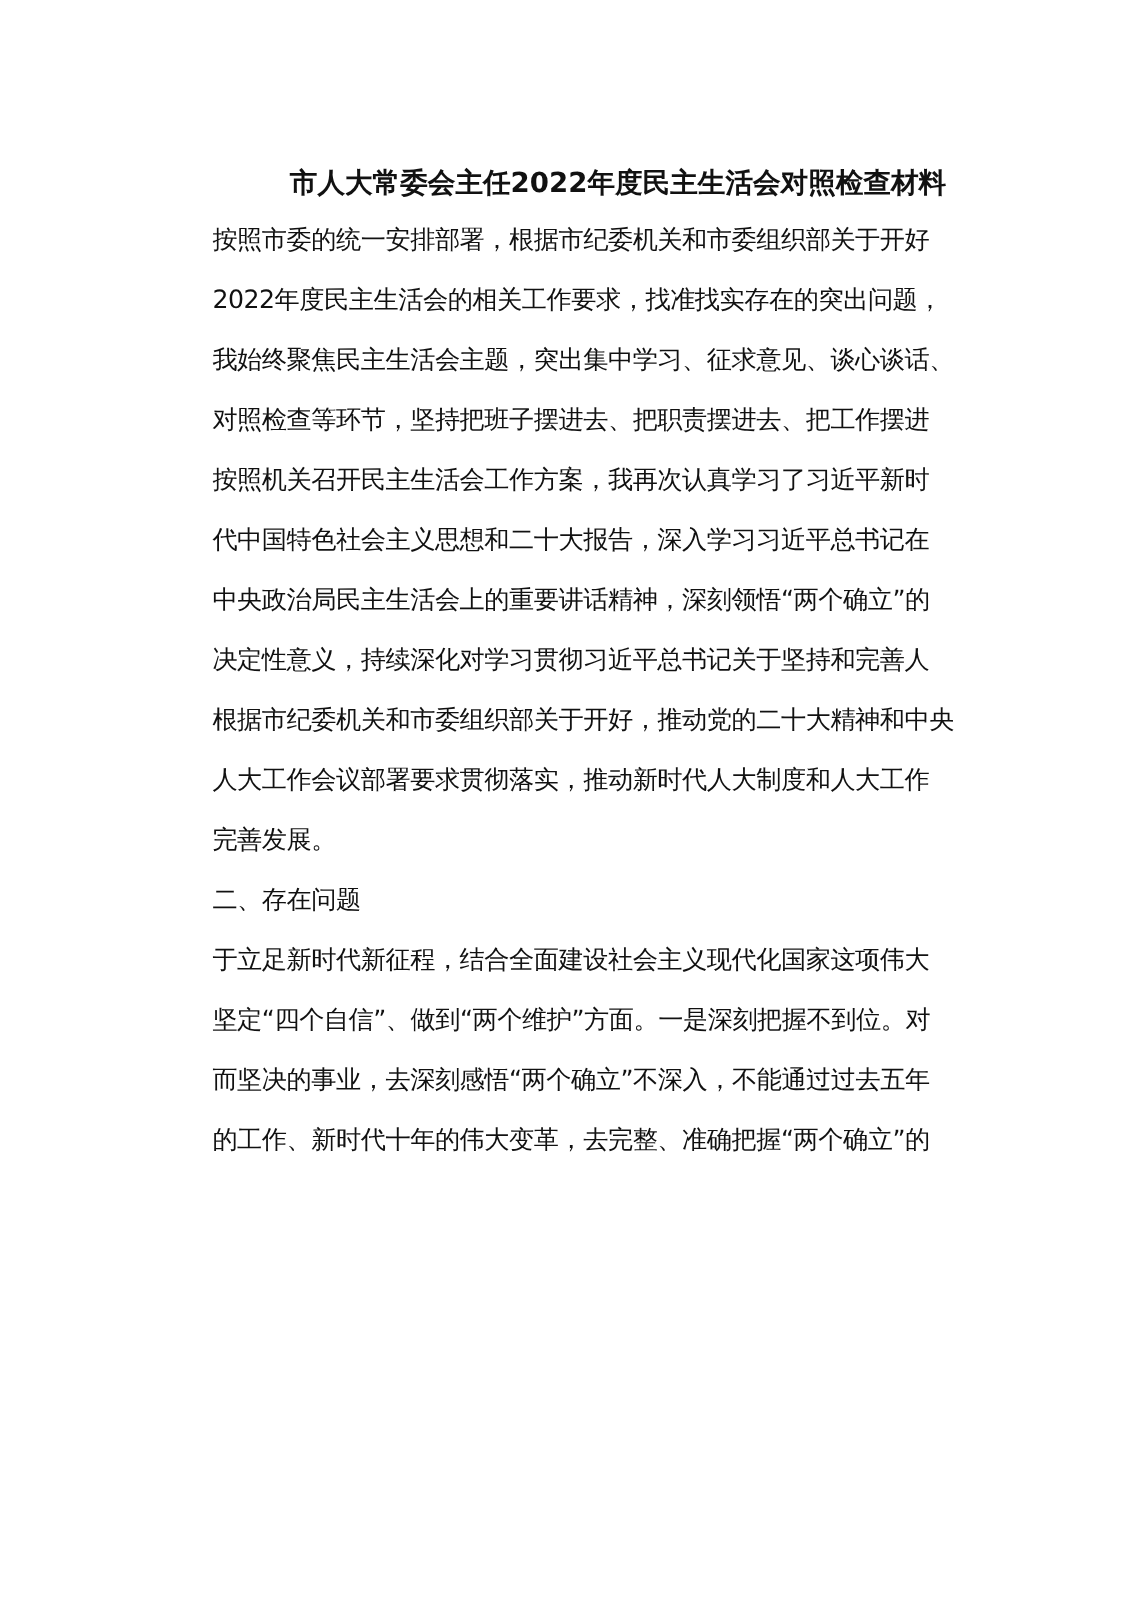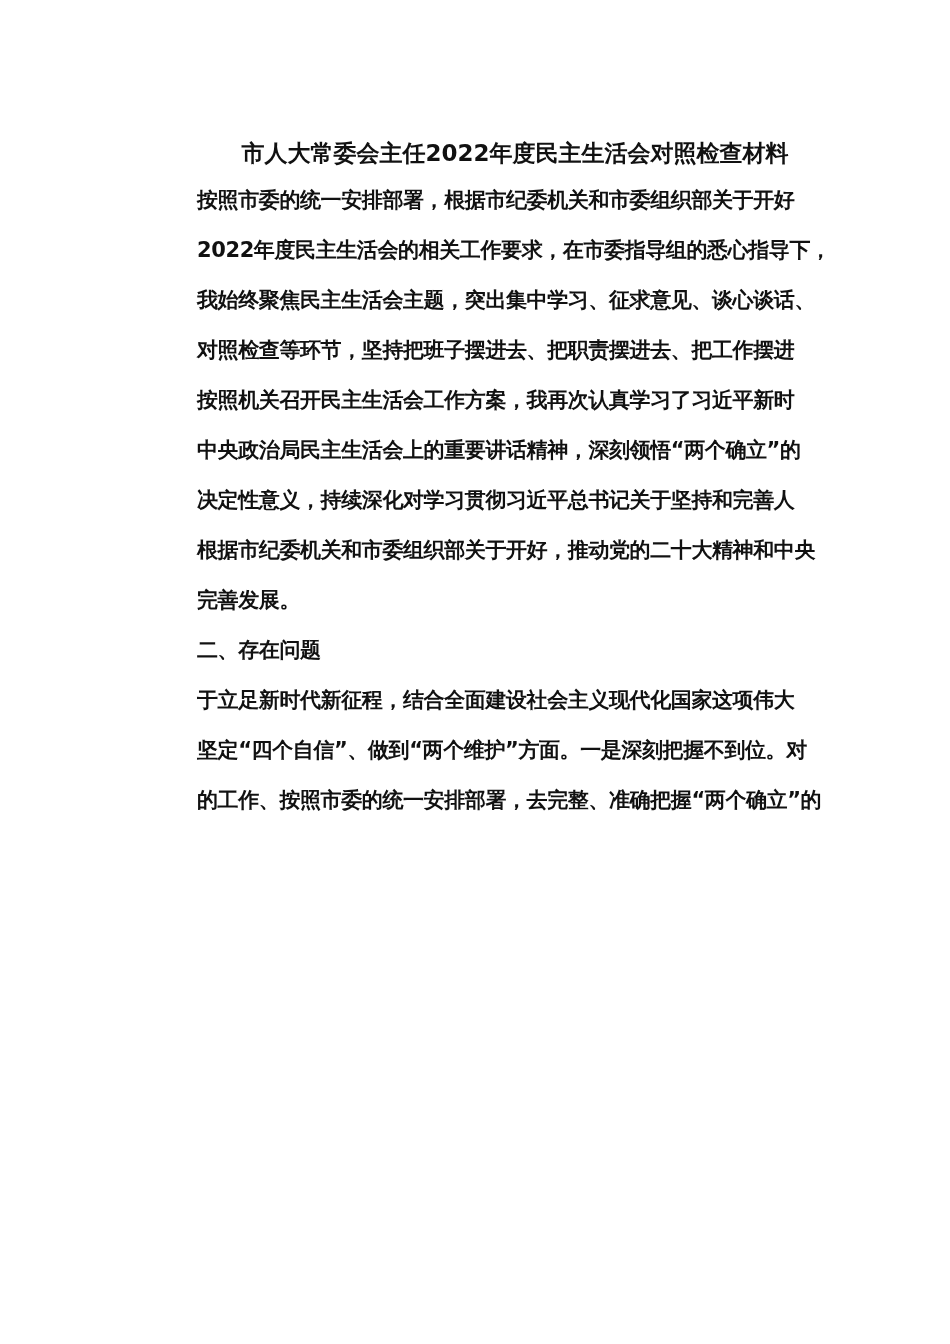--- a/index.html
+++ b/index.html
@@ -31,47 +31,49 @@
       width: 950px;
       text-align: center;
       font-size: 23px;
       font-weight: bold;
       line-height: 34px;
       letter-spacing: 0px;
       white-space: nowrap;
     }
     .body {
       position: absolute;
-      left: 157px;
+      left: 137px;
       top: 183px;
       width: 700px;
-      font-weight: bold;
     }
     .line {
       height: 50px;
       line-height: 34px;
       font-size: 21px;
       white-space: nowrap;
       letter-spacing: -0.4px;
     }
   </style>
 </head>
 <body>
 
 <div class="page">
   <div class="title">市人大常委会主任2022年度民主生活会对照检查材料</div>
 
   <div class="body">
     <div class="line">按照市委的统一安排部署，根据市纪委机关和市委组织部关于开好</div>
-    <div class="line">2022年度民主生活会的相关工作要求，在市委指导组的悉心指导下，</div>
+    <div class="line">2022年度民主生活会的相关工作要求，找准找实存在的突出问题，</div>
     <div class="line">我始终聚焦民主生活会主题，突出集中学习、征求意见、谈心谈话、</div>
     <div class="line">对照检查等环节，坚持把班子摆进去、把职责摆进去、把工作摆进</div>
     <div class="line">按照机关召开民主生活会工作方案，我再次认真学习了习近平新时</div>
+    <div class="line">代中国特色社会主义思想和二十大报告，深入学习习近平总书记在</div>
     <div class="line">中央政治局民主生活会上的重要讲话精神，深刻领悟“两个确立”的</div>
     <div class="line">决定性意义，持续深化对学习贯彻习近平总书记关于坚持和完善人</div>
     <div class="line">根据市纪委机关和市委组织部关于开好，推动党的二十大精神和中央</div>
+    <div class="line">人大工作会议部署要求贯彻落实，推动新时代人大制度和人大工作</div>
     <div class="line">完善发展。</div>
     <div class="line">二、存在问题</div>
     <div class="line">于立足新时代新征程，结合全面建设社会主义现代化国家这项伟大</div>
     <div class="line">坚定“四个自信”、做到“两个维护”方面。一是深刻把握不到位。对</div>
-    <div class="line">的工作、按照市委的统一安排部署，去完整、准确把握“两个确立”的</div>
+    <div class="line">而坚决的事业，去深刻感悟“两个确立”不深入，不能通过过去五年</div>
+    <div class="line">的工作、新时代十年的伟大变革，去完整、准确把握“两个确立”的</div>
   </div>
 </div>
 
 </body></html>

